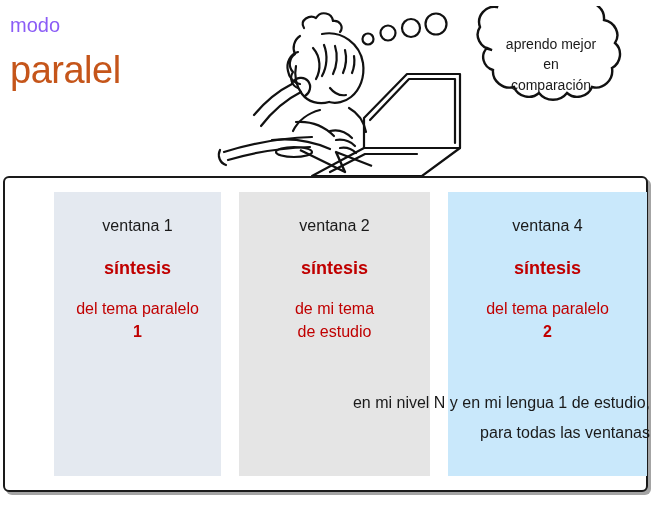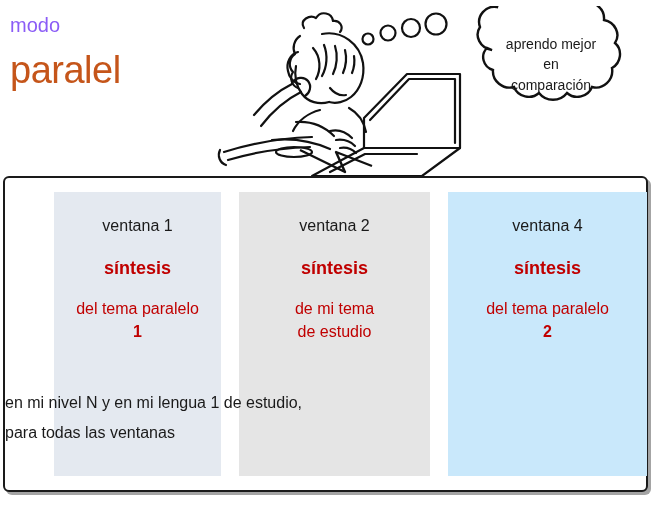--- a/index.html
+++ b/index.html
@@ -127,21 +127,21 @@
   }
   .col-body-strong {
     font-weight: bold;
   }
 
   #footer-note {
     position: absolute;
     left: 0;
     top: 210px;
     width: 645px;
-    text-align: left;
+    text-align: right;
     font-size: 16px;
     color: #1a1a1a;
     line-height: 1.85;
     pointer-events: none;
   }
   .footer-line { display: block; }
 </style>
 </head>
 <body>
 

